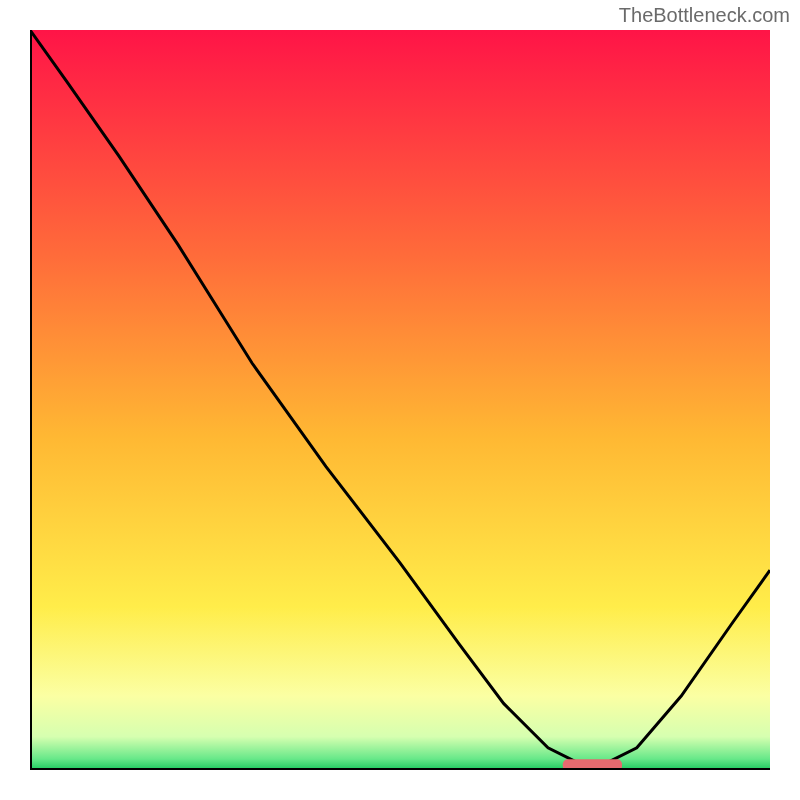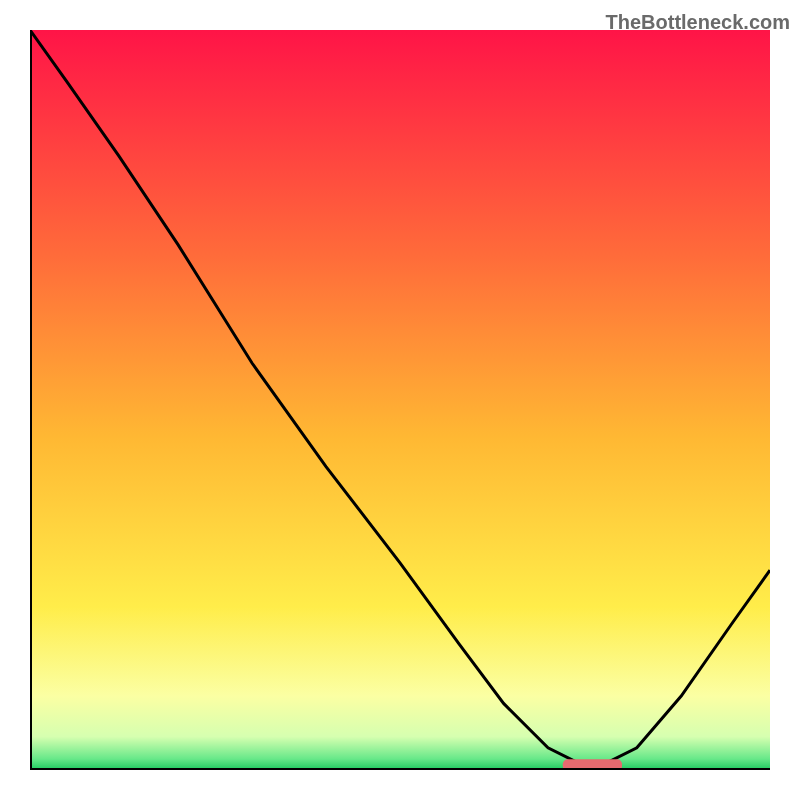--- a/index.html
+++ b/index.html
@@ -6,25 +6,25 @@
     margin: 0;
     padding: 0;
     width: 800px;
     height: 800px;
     background: #ffffff;
     font-family: Arial, sans-serif;
     position: relative;
   }
   .attribution {
     position: absolute;
-    top: 11px;
+    top: 4px;
     right: 10px;
     font-size: 20px;
     color: #6a6a6a;
-    font-weight: 700;
+    font-weight: 400;
   }
   .plot-area {
     position: absolute;
     left: 30px;
     top: 30px;
     width: 740px;
     height: 740px;
   }
   svg {
     display: block;

